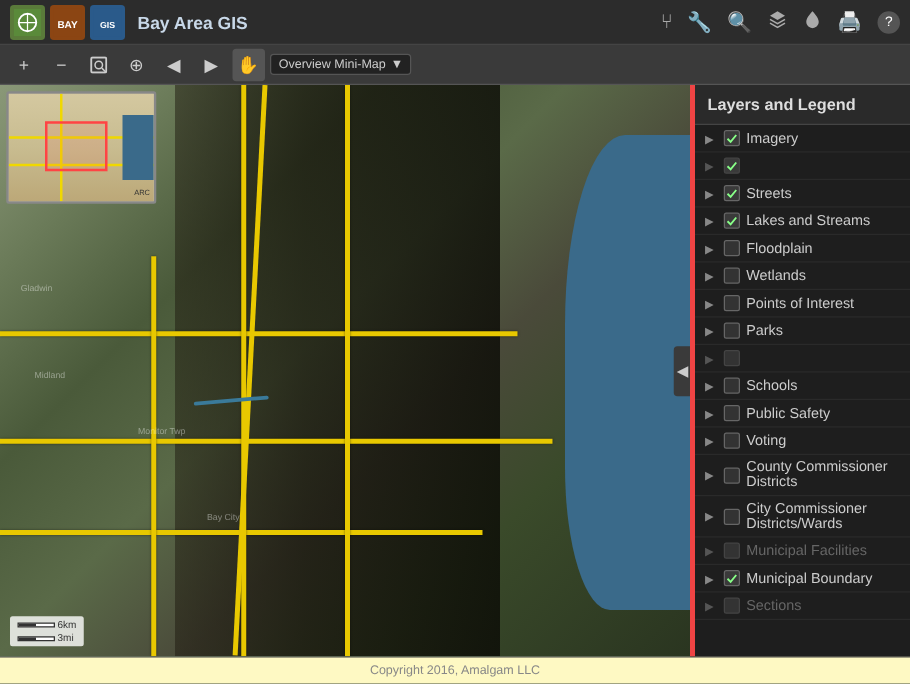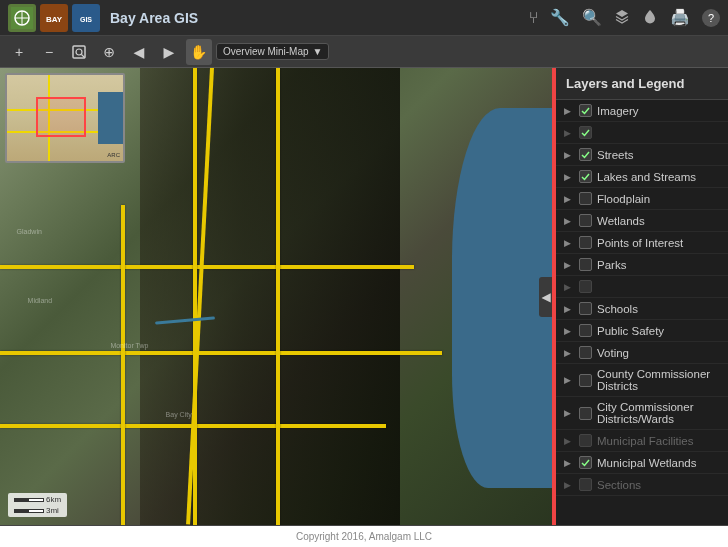--- a/index.html
+++ b/index.html
@@ -105,21 +105,21 @@
       width: 13px; height: 13px; border: 1px solid #666;
       border-radius: 2px; display: flex; align-items: center; justify-content: center;
       background: #333; flex-shrink: 0; font-size: 9px;
     }
     .layer-checkbox.checked-green { background: #3a3a3a; color: #88ff88; }
     .layer-label { flex: 1; }
     .layer-label.dimmed { color: #666; }
 
     
     #footer {
-      height: 22px; background: #ffffff; display: flex; align-items: center;
+      height: 22px; background: #fef9c3; display: flex; align-items: center;
       justify-content: center; font-size: 10px; color: #888;
       border-top: 1px solid #444;
     }
   </style>
 </head>
 <body>
 
 <div id="header">
   <div id="header-logos">
     <div class="logo-box logo1">
@@ -334,21 +334,21 @@
           <div class="layer-checkbox" style="border-color: rgb(68, 68, 68);"></div>
           <span class="layer-label dimmed">Municipal Facilities</span>
         </div>
         <div class="layer-item">
           <span class="layer-arrow" style="color: rgb(136, 136, 136);">▶</span>
           <div class="layer-checkbox checked-green">
             <svg width="9" height="9" viewBox="0 0 9 9">
               <polyline points="1,5 3.5,7.5 8,2" stroke="#88ff88" stroke-width="1.5" fill="none"></polyline>
             </svg>
           </div>
-          <span class="layer-label">Municipal Wetlands</span>
+          <span class="layer-label">Municipal Boundary</span>
         </div>
         <div class="layer-item">
           <span class="layer-arrow" style="color: rgb(85, 85, 85);">▶</span>
           <div class="layer-checkbox" style="border-color: rgb(68, 68, 68);"></div>
           <span class="layer-label dimmed">Sections</span>
         </div>
       </div>
   </div>
 </div>
 

